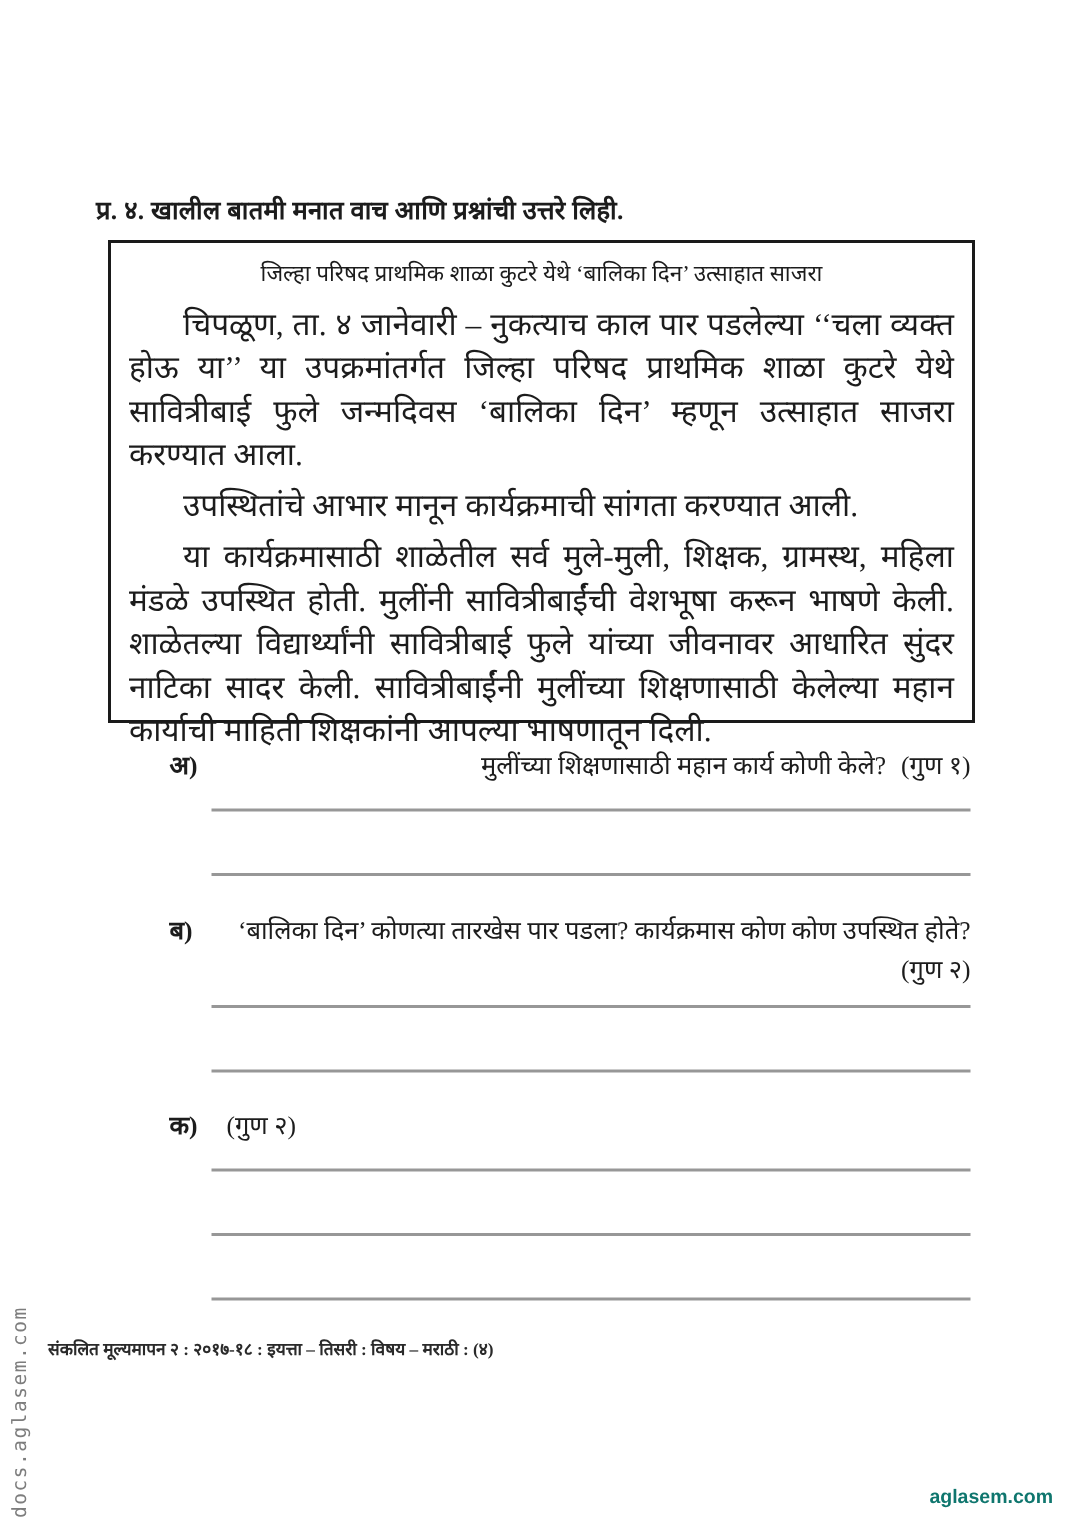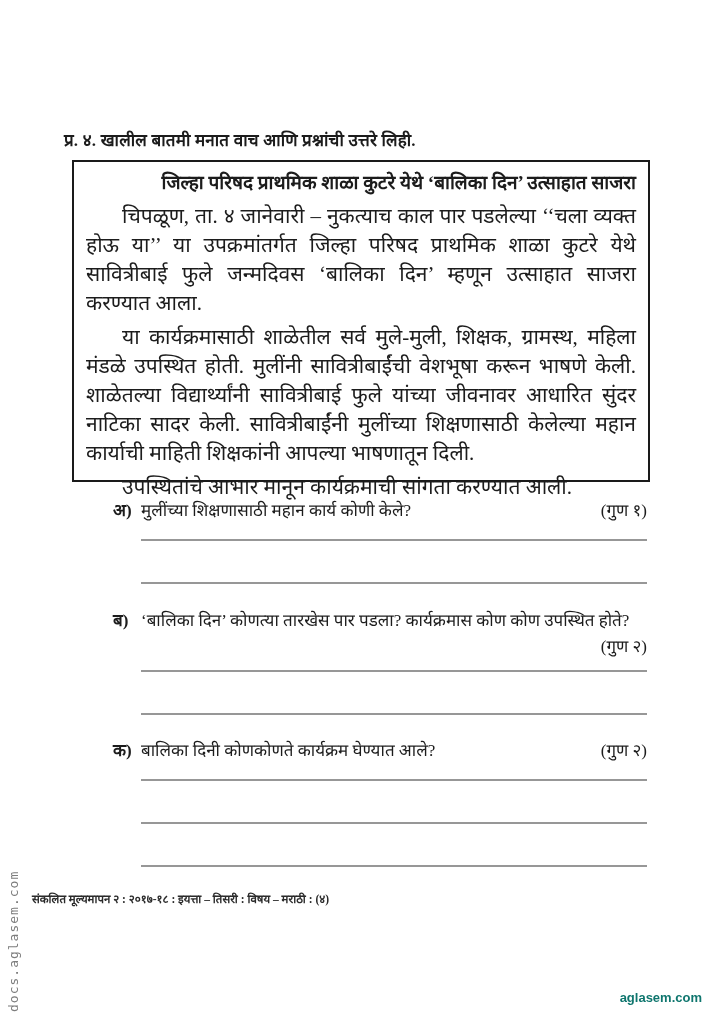--- a/index.html
+++ b/index.html
@@ -28,23 +28,23 @@
   .news-box {
     position: absolute;
     left: 72px;
     top: 160px;
     width: 550px;
     height: 304px;
     border: 2px solid #1a1a1a;
     padding: 6px 12px 8px 12px;
   }
   .news-headline {
-    font-size: 19px;
-    font-weight: bold;
-    text-align: right;
+    font-size: 15px;
+    font-weight: normal;
+    text-align: center;
     line-height: 30px;
     margin-bottom: 4px;
   }
   .news-para {
     font-size: 21px;
     line-height: 29px;
     text-align: justify;
     text-indent: 36px;
     margin: 0 0 5px 0;
   }
@@ -59,21 +59,21 @@
     display: flex;
     align-items: baseline;
     font-size: 17px;
     line-height: 26px;
   }
   .q-label {
     font-weight: bold;
     width: 28px;
     flex: 0 0 28px;
   }
-  .q-text { flex: 1 1 auto; }
+  .q-text { flex: 1 1 auto; text-align: right; }
   .q-marks { flex: 0 0 auto; padding-left: 10px; white-space: nowrap; text-align: right; }
   .q-marks-ownline {
     font-size: 17px;
     line-height: 26px;
     text-align: right;
   }
   .answer-lines { margin-left: 28px; }
   .answer-line {
     height: 0;
     border-bottom: 2px solid #979797;
@@ -121,22 +121,22 @@
 </head>
 <body>
 
 <div id="page">
 
   <div class="prompt">प्र. ४. खालील बातमी मनात वाच आणि प्रश्नांची उत्तरे लिही.</div>
 
   <div class="news-box">
     <div class="news-headline">जिल्हा परिषद प्राथमिक शाळा कुटरे येथे ‘बालिका दिन’ उत्साहात साजरा</div>
     <p class="news-para">चिपळूण, ता. ४ जानेवारी – नुकत्याच काल पार पडलेल्या ‘‘चला व्यक्त होऊ या’’ या उपक्रमांतर्गत जिल्हा परिषद प्राथमिक शाळा कुटरे येथे सावित्रीबाई फुले जन्मदिवस ‘बालिका दिन’ म्हणून उत्साहात साजरा करण्यात आला.</p>
+    <p class="news-para">उपस्थितांचे आभार मानून कार्यक्रमाची सांगता करण्यात आली.</p>
     <p class="news-para">या कार्यक्रमासाठी शाळेतील सर्व मुले-मुली, शिक्षक, ग्रामस्थ, महिला मंडळे उपस्थित होती. मुलींनी सावित्रीबाईंची वेशभूषा करून भाषणे केली. शाळेतल्या विद्यार्थ्यांनी सावित्रीबाई फुले यांच्या जीवनावर आधारित सुंदर नाटिका सादर केली. सावित्रीबाईंनी मुलींच्या शिक्षणासाठी केलेल्या महान कार्याची माहिती शिक्षकांनी आपल्या भाषणातून दिली.</p>
-    <p class="news-para">उपस्थितांचे आभार मानून कार्यक्रमाची सांगता करण्यात आली.</p>
   </div>
 
   <div class="question" style="top:498px">
     <div class="q-row">
       <span class="q-label">अ)</span>
       <span class="q-text">मुलींच्या शिक्षणासाठी महान कार्य कोणी केले?</span>
       <span class="q-marks">(गुण १)</span>
     </div>
     <div class="answer-lines">
       <div class="answer-line"></div>
@@ -152,21 +152,20 @@
     <div class="q-marks-ownline">(गुण २)</div>
     <div class="answer-lines">
       <div class="answer-line"></div>
       <div class="answer-line"></div>
     </div>
   </div>
 
   <div class="question" style="top:738px">
     <div class="q-row">
       <span class="q-label">क)</span>
-      <span class="q-text">बालिका दिनी कोणकोणते कार्यक्रम घेण्यात आले?</span>
       <span class="q-marks">(गुण २)</span>
     </div>
     <div class="answer-lines">
       <div class="answer-line"></div>
       <div class="answer-line"></div>
       <div class="answer-line"></div>
     </div>
   </div>
 
   <div class="footer-caption">संकलित मूल्यमापन २ : २०१७-१८ : इयत्ता – तिसरी : विषय – मराठी : (४)</div>

